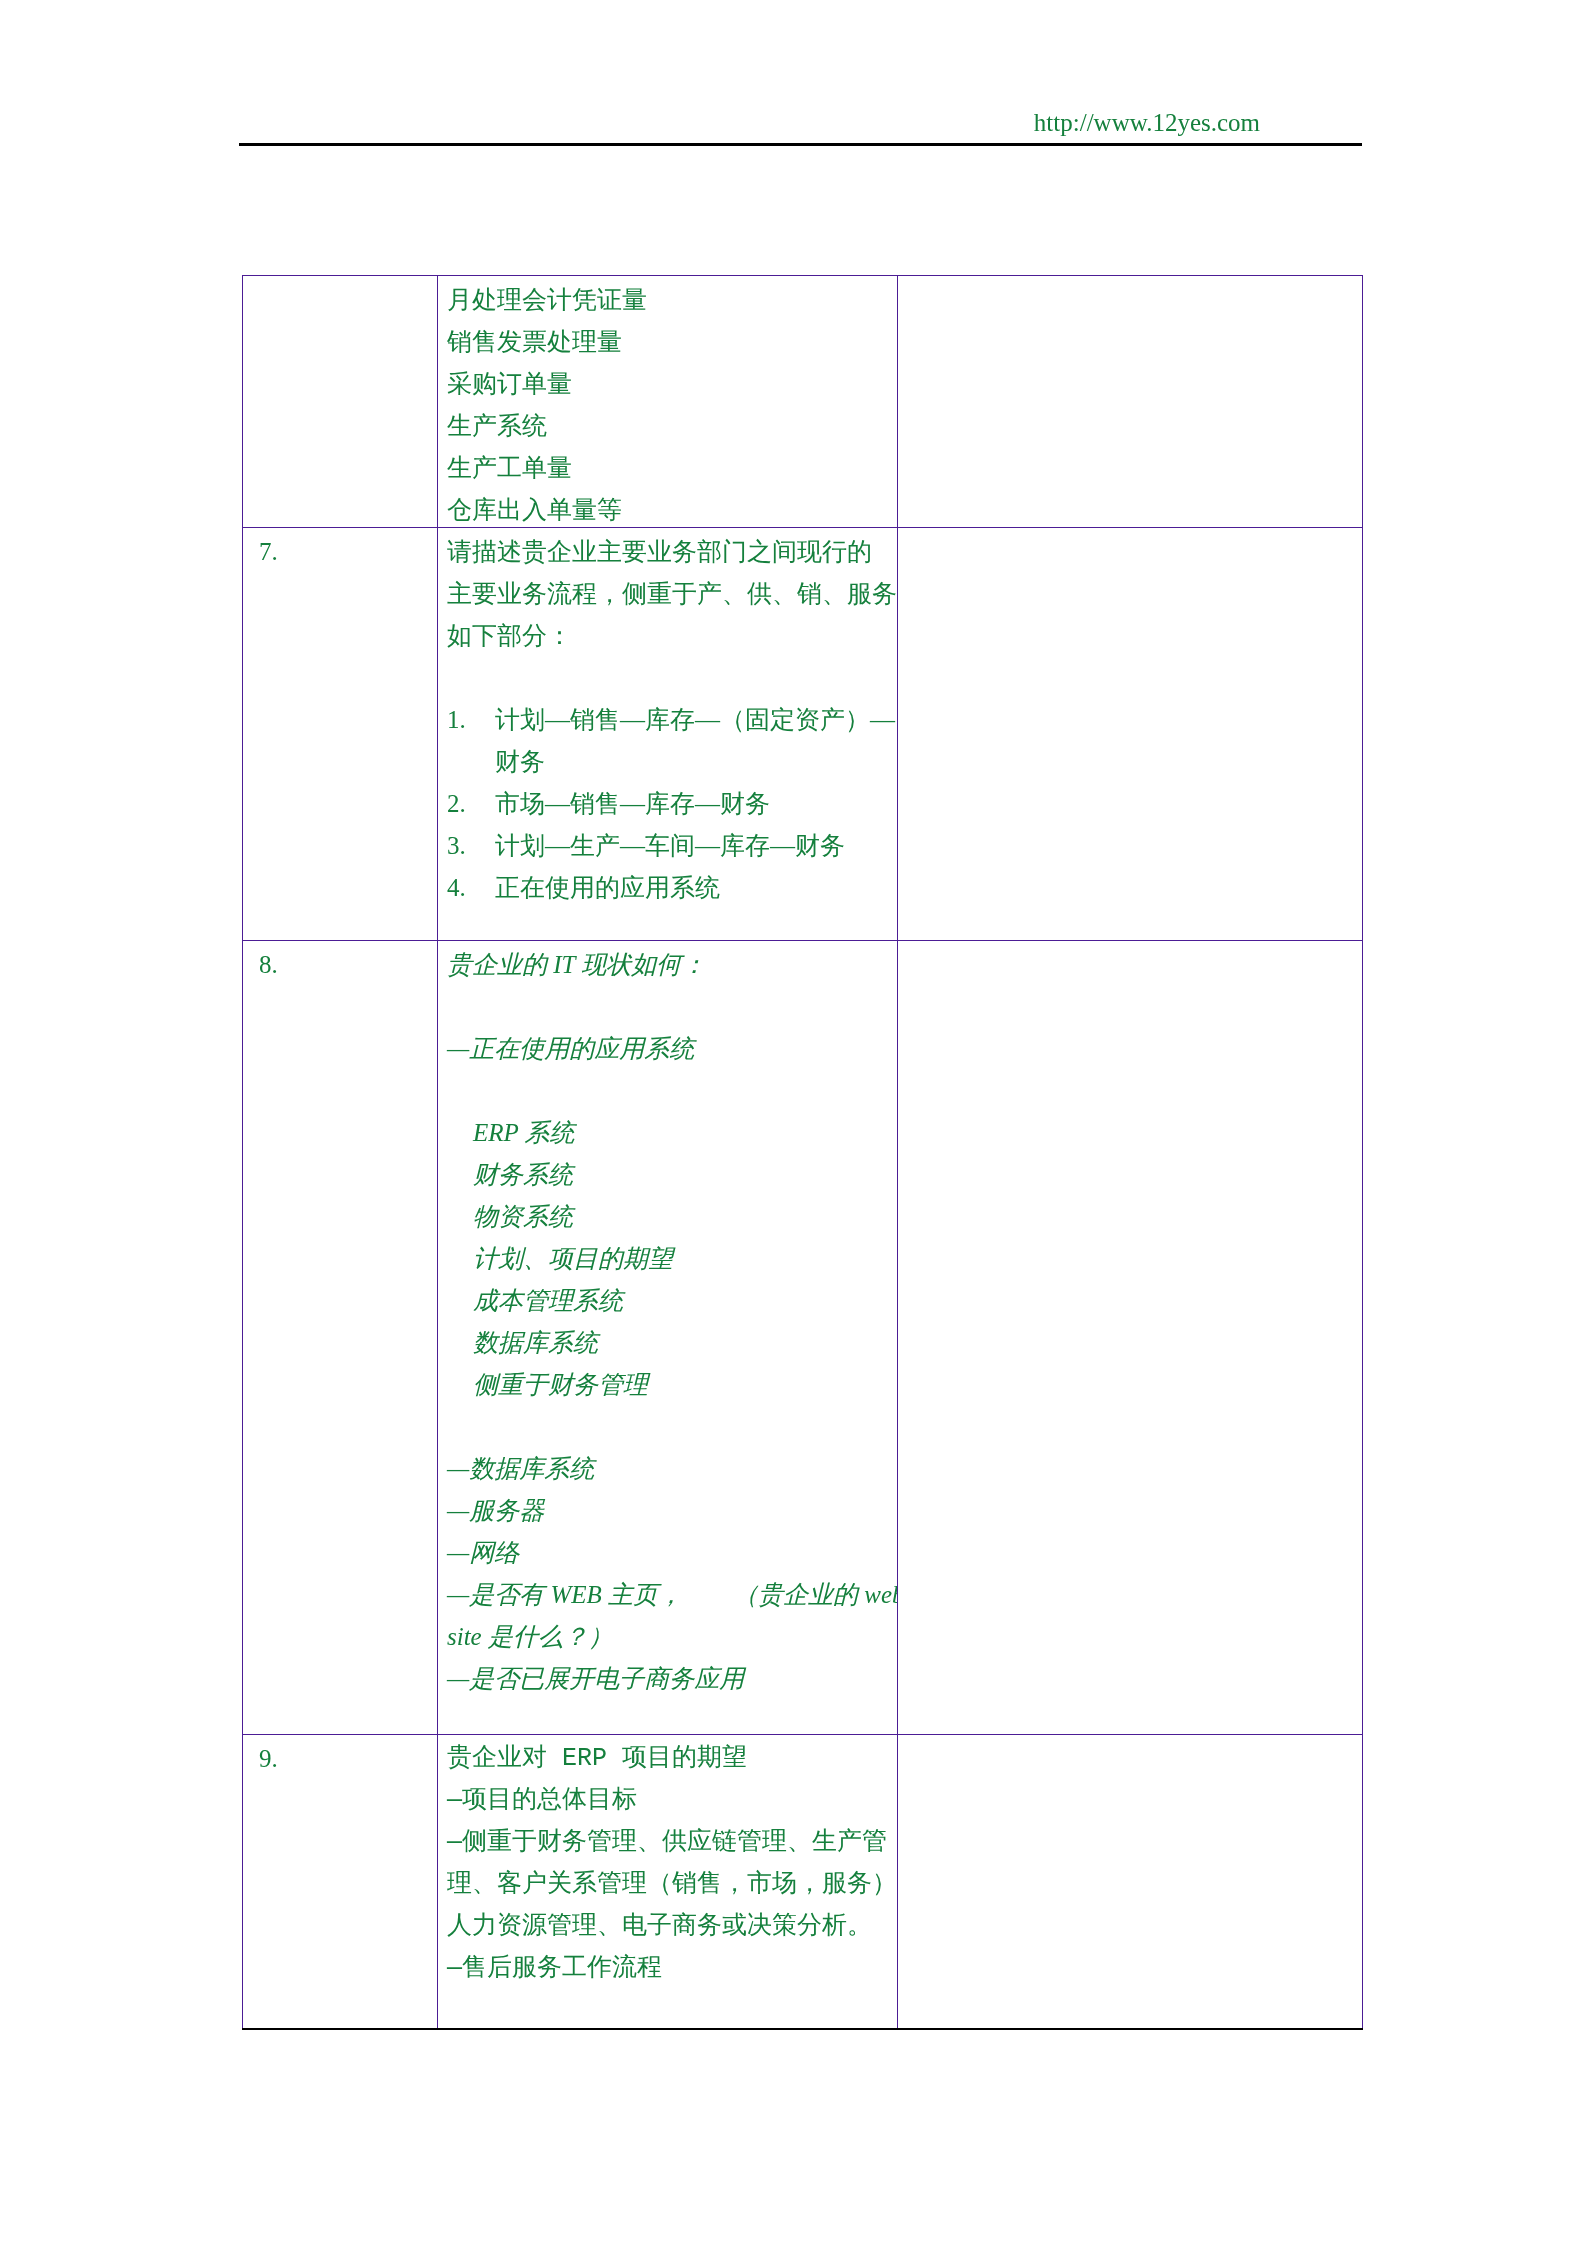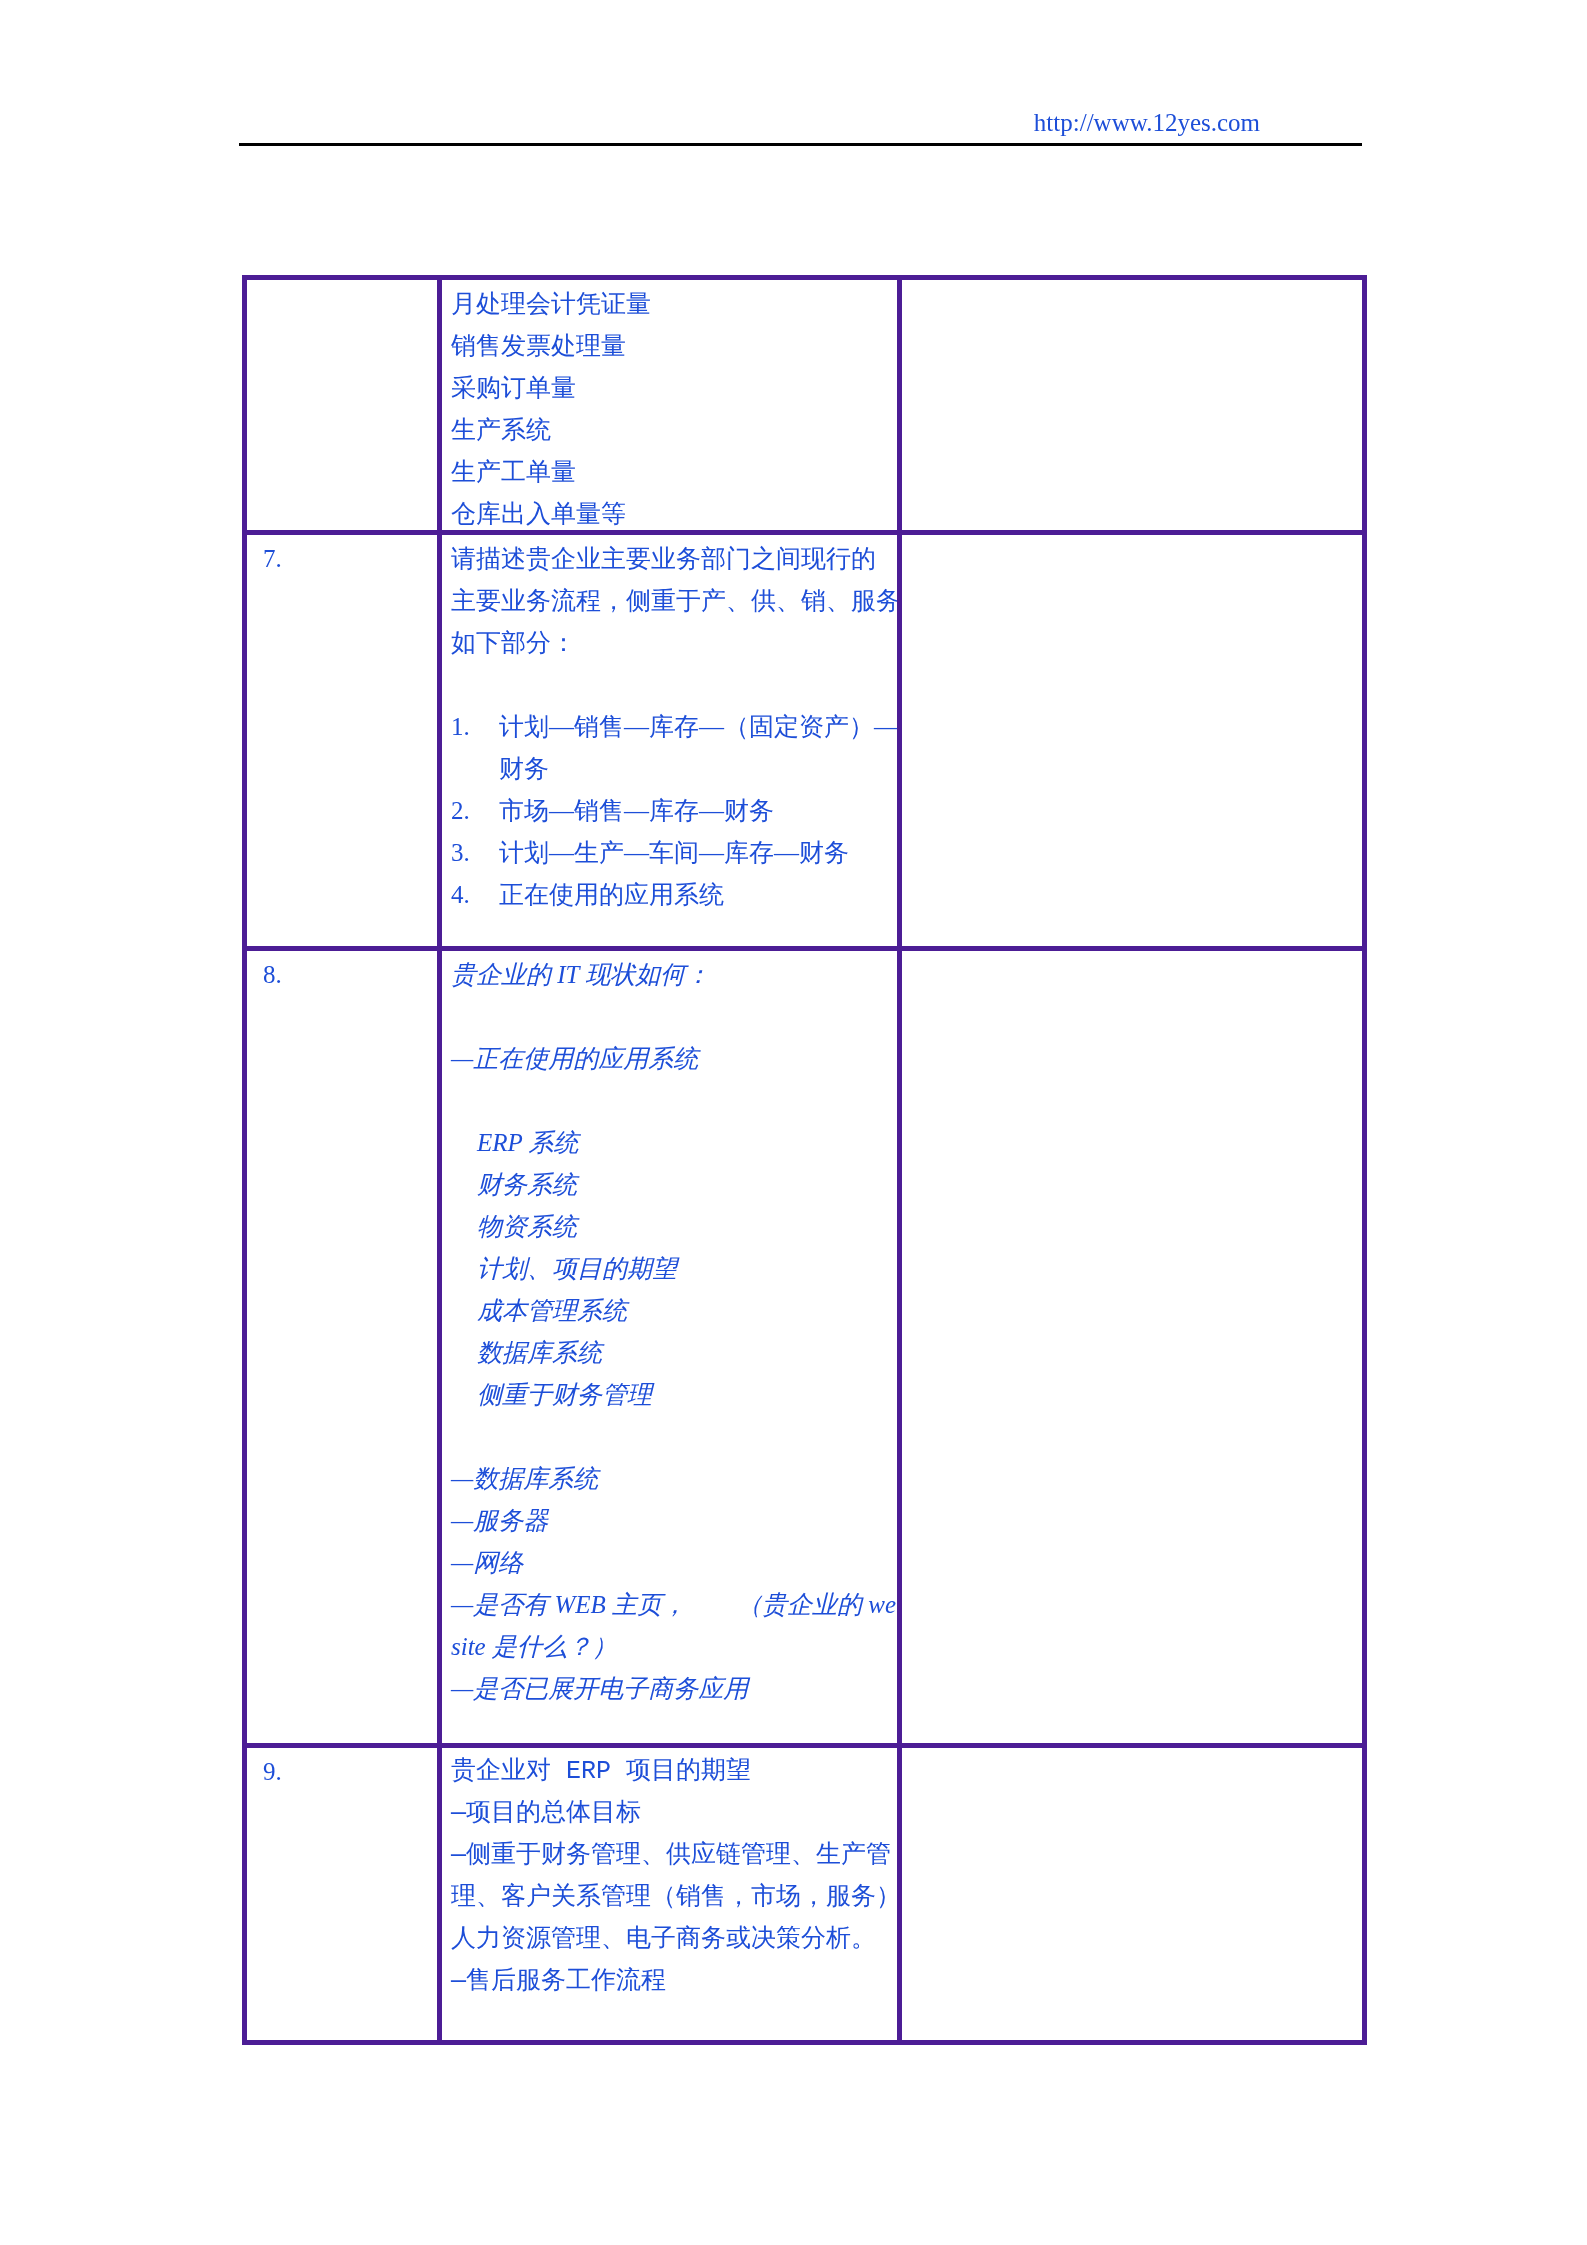--- a/index.html
+++ b/index.html
@@ -1,21 +1,21 @@
 <!DOCTYPE html>
 <html><head>
 <meta charset="utf-8">
 <style>
   html,body { margin:0; padding:0; background:#e8e8e8; }
   .page {
     position:relative;
     width:1587px; height:2245px;
     margin:0 auto;
     background:#ffffff;
-    color:#1d4ed8;
+    color:#15803d;
     font-family:"Liberation Serif","DejaVu Serif",serif;
   }
   .header-url {
     position:absolute;
     left:242px; top:106px; width:1018px;
     text-align:right;
     font-size:25px; line-height:34px;
     white-space:pre;
   }
   .header-rule {
@@ -26,21 +26,21 @@
   }
   table.qtable {
     position:absolute;
     left:242px; top:275px;
     width:1120px;
     border-collapse:collapse;
     table-layout:fixed;
     border-bottom:2px solid #000;
   }
   table.qtable td {
-    border:5px solid #4c1d95;
+    border:1px solid #4c1d95;
     vertical-align:top;
     padding:0;
   }
   .col-num { width:195px; }
   .col-q   { width:460px; }
   .col-a   { width:465px; }
   .clip { overflow:hidden; }
   .num-inner { padding:3px 0 0 16px; font-size:25px; line-height:42px; }
   .content-inner { padding:3px 0 0 9px; }
   .line {

